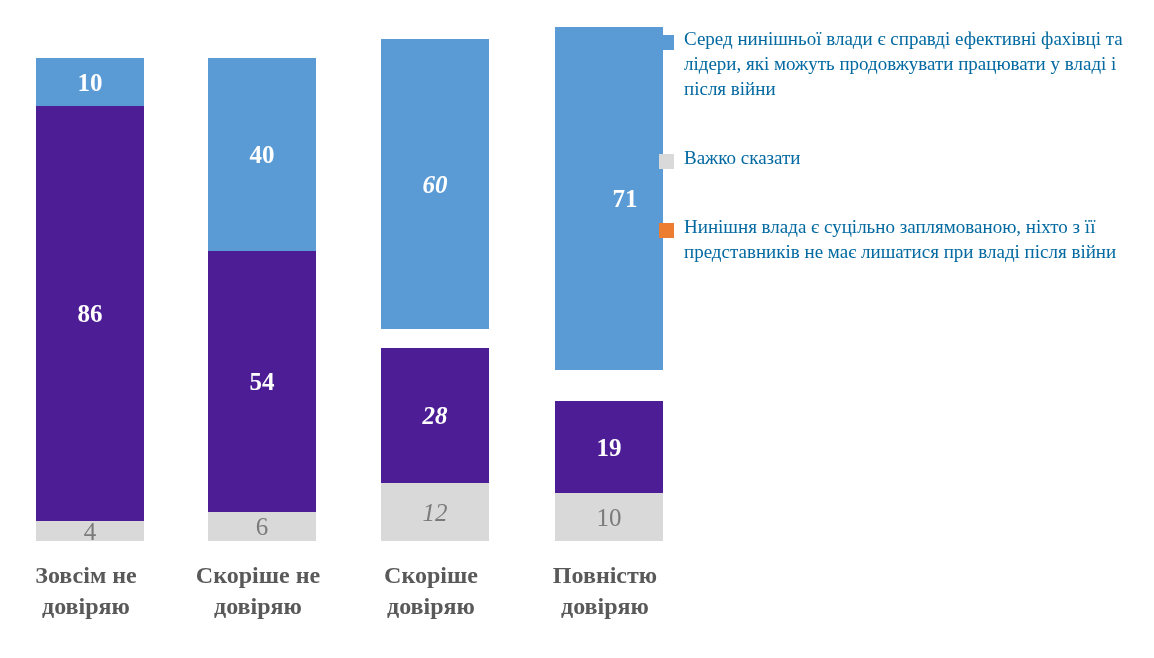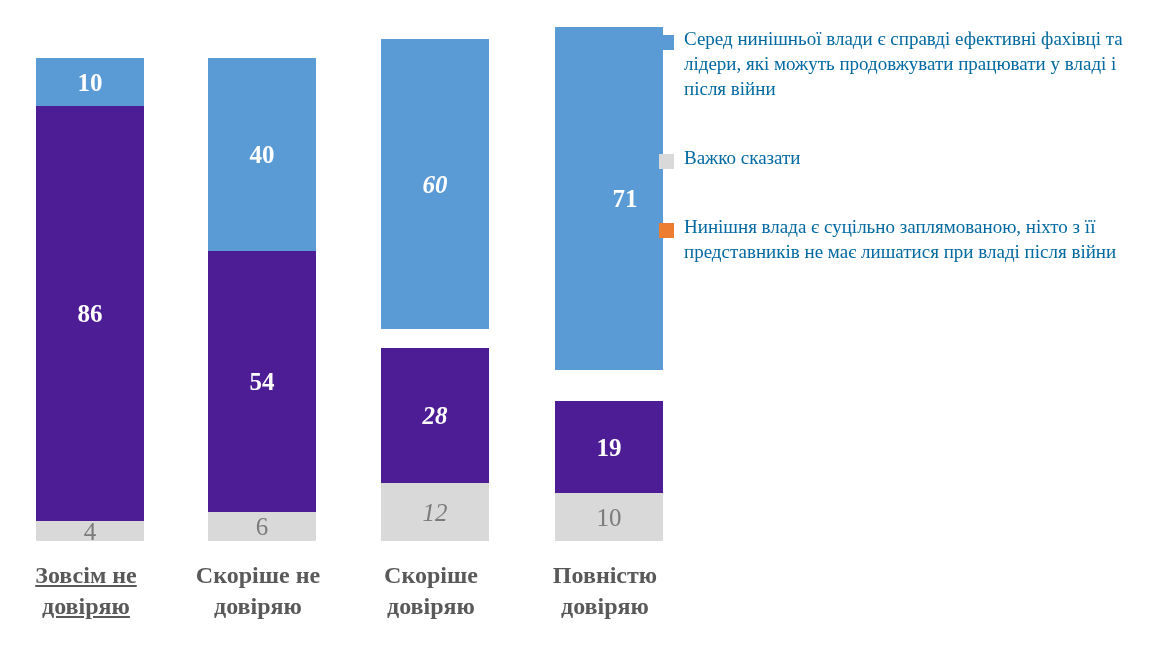--- a/index.html
+++ b/index.html
@@ -73,21 +73,21 @@
   .cat-label {
     position: absolute;
     top: 560px;
     width: 160px;
     text-align: center;
     font-size: 24px;
     font-weight: bold;
     color: #595959;
     line-height: 1.28;
   }
-  .cat-0 { left: 6px; text-decoration: underline;   }
+  .cat-0 { left: 6px;   }
   .cat-1 { left: 178px; }
   .cat-2 { left: 351px; }
   .cat-3 { left: 525px; }
 
   
   .legend {
     position: absolute;
     left: 659px;
     top: 26px;
     width: 488px;

